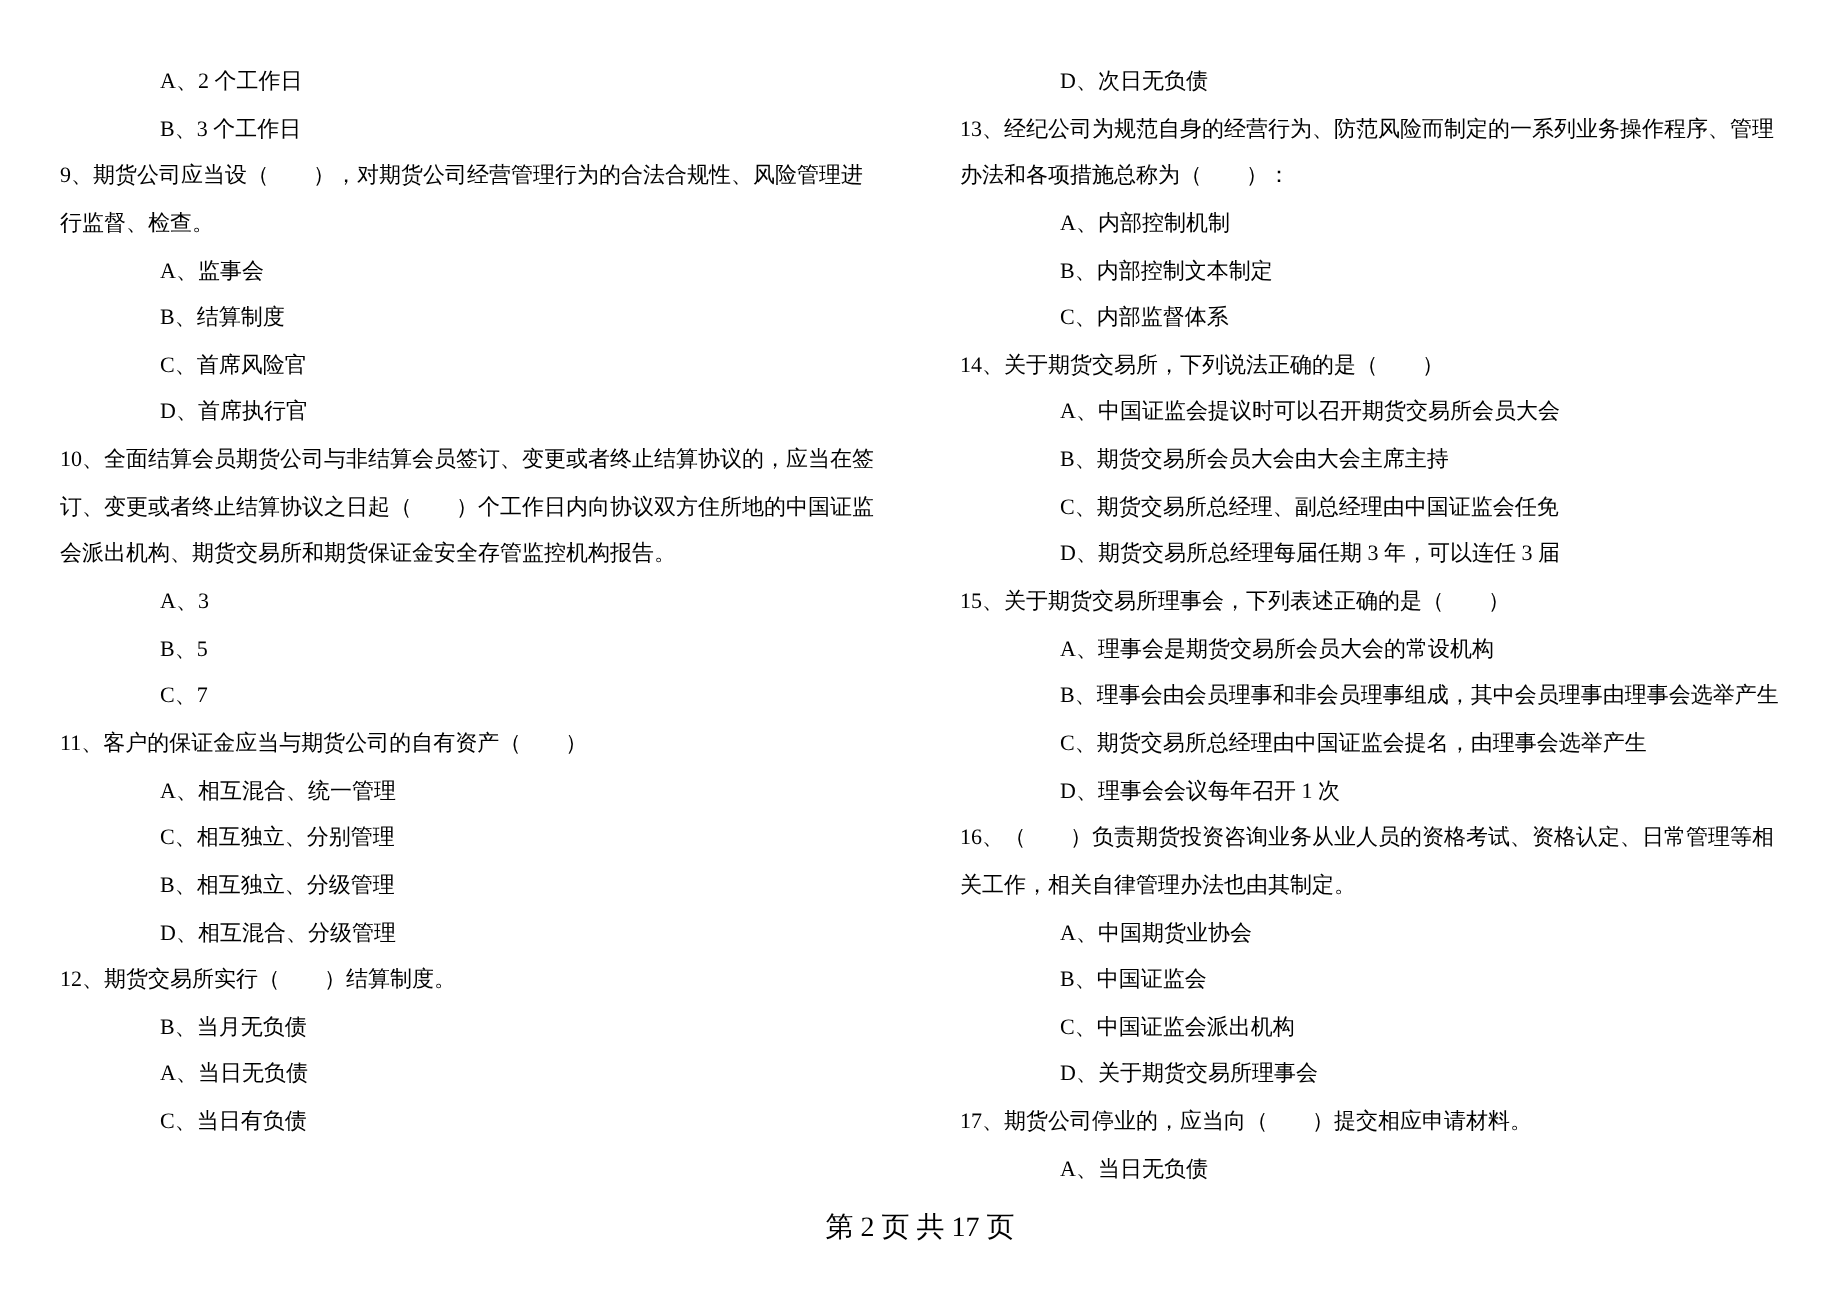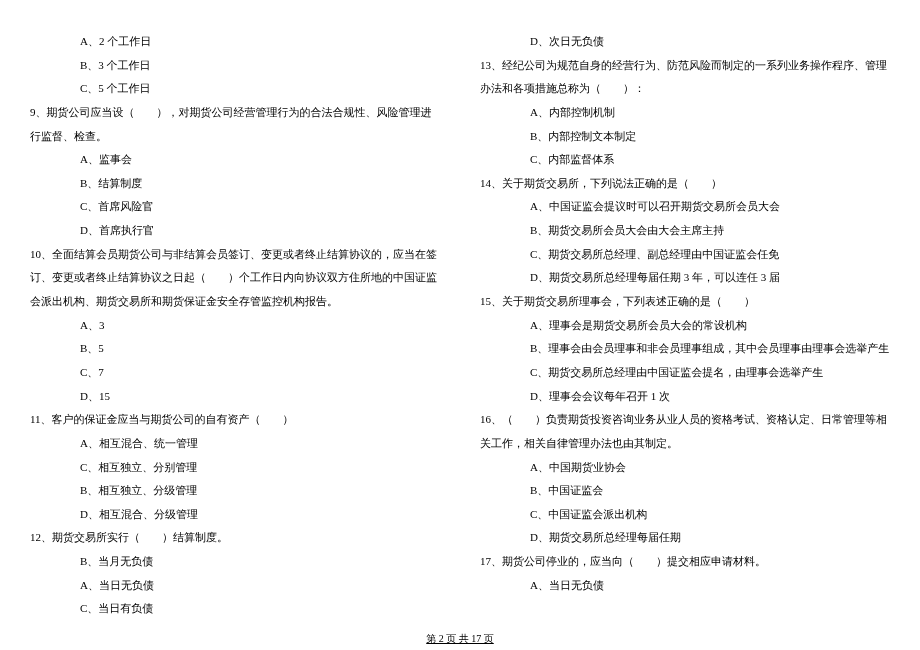--- a/index.html
+++ b/index.html
@@ -24,46 +24,43 @@
       line-height: 2.15;
     }
     .opt {
       padding-left: 50px;
     }
     .q {
       padding-left: 0;
     }
     .footer {
       position: absolute;
-      bottom: 4px;
+      bottom: 27px;
       left: 0;
       width: 100%;
       text-align: center;
-      font-size: 10px;
-      text-decoration: underline;
+      font-size: 14px;
     }
   </style>
 </head>
 <body>
 
 <div class="page">
   <div class="col">
     <div class="opt">A、2 个工作日</div>
     <div class="opt">B、3 个工作日</div>
-    <div class="opt">C、5 个工作日</div>
     <div class="q">9、期货公司应当设（　　），对期货公司经营管理行为的合法合规性、风险管理进行监督、检查。</div>
     <div class="opt">A、监事会</div>
     <div class="opt">B、结算制度</div>
     <div class="opt">C、首席风险官</div>
     <div class="opt">D、首席执行官</div>
     <div class="q">10、全面结算会员期货公司与非结算会员签订、变更或者终止结算协议的，应当在签订、变更或者终止结算协议之日起（　　）个工作日内向协议双方住所地的中国证监会派出机构、期货交易所和期货保证金安全存管监控机构报告。</div>
     <div class="opt">A、3</div>
     <div class="opt">B、5</div>
     <div class="opt">C、7</div>
-    <div class="opt">D、15</div>
     <div class="q">11、客户的保证金应当与期货公司的自有资产（　　）</div>
     <div class="opt">A、相互混合、统一管理</div>
     <div class="opt">C、相互独立、分别管理</div>
     <div class="opt">B、相互独立、分级管理</div>
     <div class="opt">D、相互混合、分级管理</div>
     <div class="q">12、期货交易所实行（　　）结算制度。</div>
     <div class="opt">B、当月无负债</div>
     <div class="opt">A、当日无负债</div>
     <div class="opt">C、当日有负债</div>
   </div>
@@ -81,19 +78,19 @@
     <div class="opt">D、期货交易所总经理每届任期 3 年，可以连任 3 届</div>
     <div class="q">15、关于期货交易所理事会，下列表述正确的是（　　）</div>
     <div class="opt">A、理事会是期货交易所会员大会的常设机构</div>
     <div class="opt">B、理事会由会员理事和非会员理事组成，其中会员理事由理事会选举产生</div>
     <div class="opt">C、期货交易所总经理由中国证监会提名，由理事会选举产生</div>
     <div class="opt">D、理事会会议每年召开 1 次</div>
     <div class="q">16、（　　）负责期货投资咨询业务从业人员的资格考试、资格认定、日常管理等相关工作，相关自律管理办法也由其制定。</div>
     <div class="opt">A、中国期货业协会</div>
     <div class="opt">B、中国证监会</div>
     <div class="opt">C、中国证监会派出机构</div>
-    <div class="opt">D、期货交易所总经理每届任期</div>
+    <div class="opt">D、关于期货交易所理事会</div>
     <div class="q">17、期货公司停业的，应当向（　　）提交相应申请材料。</div>
     <div class="opt">A、当日无负债</div>
   </div>
 </div>
 
 <div class="footer">第 2 页 共 17 页</div>
 
 </body></html>

